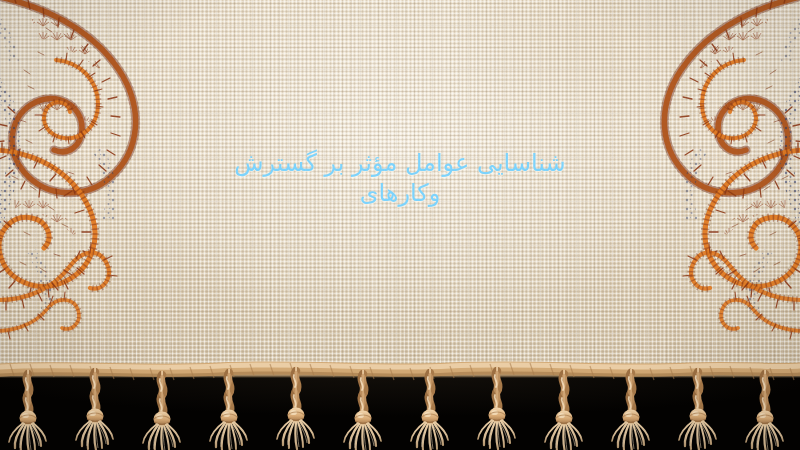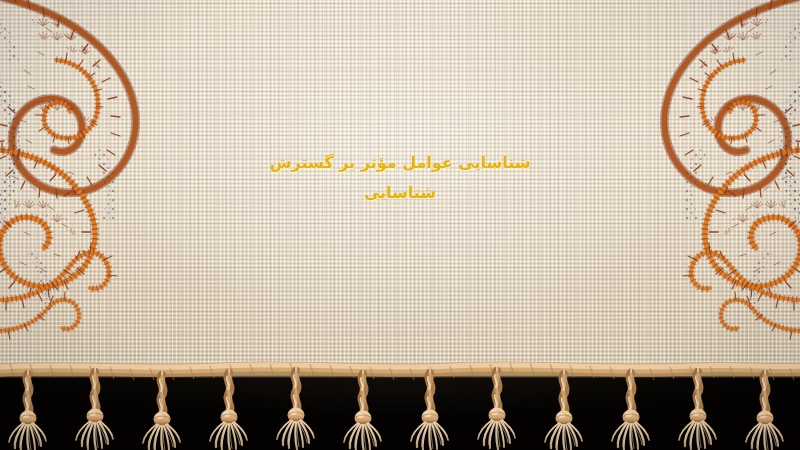--- a/index.html
+++ b/index.html
@@ -80,23 +80,23 @@
   .title-block {
     position: absolute;
     left: 0;
     top: 148px;
     width: 800px;
     text-align: center;
     direction: rtl;
     z-index: 5;
   }
   .title-line {
-    color: #eab308;
-    font-size: 16px;
-    font-weight: 700;
+    color: #7dd3fc;
+    font-size: 24px;
+    font-weight: 400;
     line-height: 30px;
     letter-spacing: 0px;
     text-shadow:
       0 1px 0 rgba(255,252,242,0.55),
       0 0 2px rgba(255,250,238,0.35);
     white-space: nowrap;
   }
 
   
   .dark-band {
@@ -454,21 +454,21 @@
           <path d="M60,254 l6,2"></path>
             <path d="M18,176 l6,3"></path>
             <path d="M44,52 l6,3"></path>
         </g>
       </g>
     </svg>
   </div>
 
   <div class="title-block">
     <div class="title-line">شناسایی عوامل مؤثر بر گسترش</div>
-    <div class="title-line">شناسایی</div>
+    <div class="title-line">وکارهای</div>
   </div>
 
   <div class="dark-band"></div>
   <div class="hem"></div>
 
   <div class="fringe">
     <svg viewBox="0 0 800 92" xmlns="http://www.w3.org/2000/svg">
       <defs>
         <linearGradient id="cord" x1="0" y1="0" x2="1" y2="0">
           <stop offset="0%" stop-color="#9c6f42"></stop>

